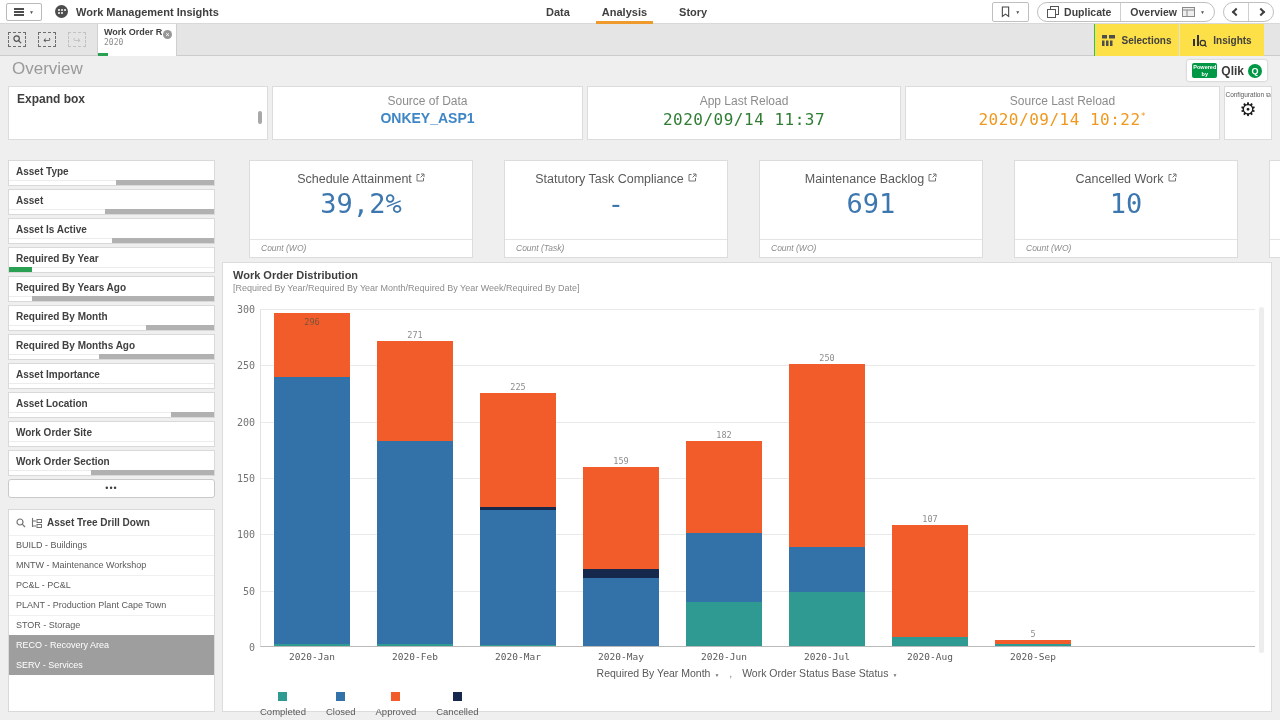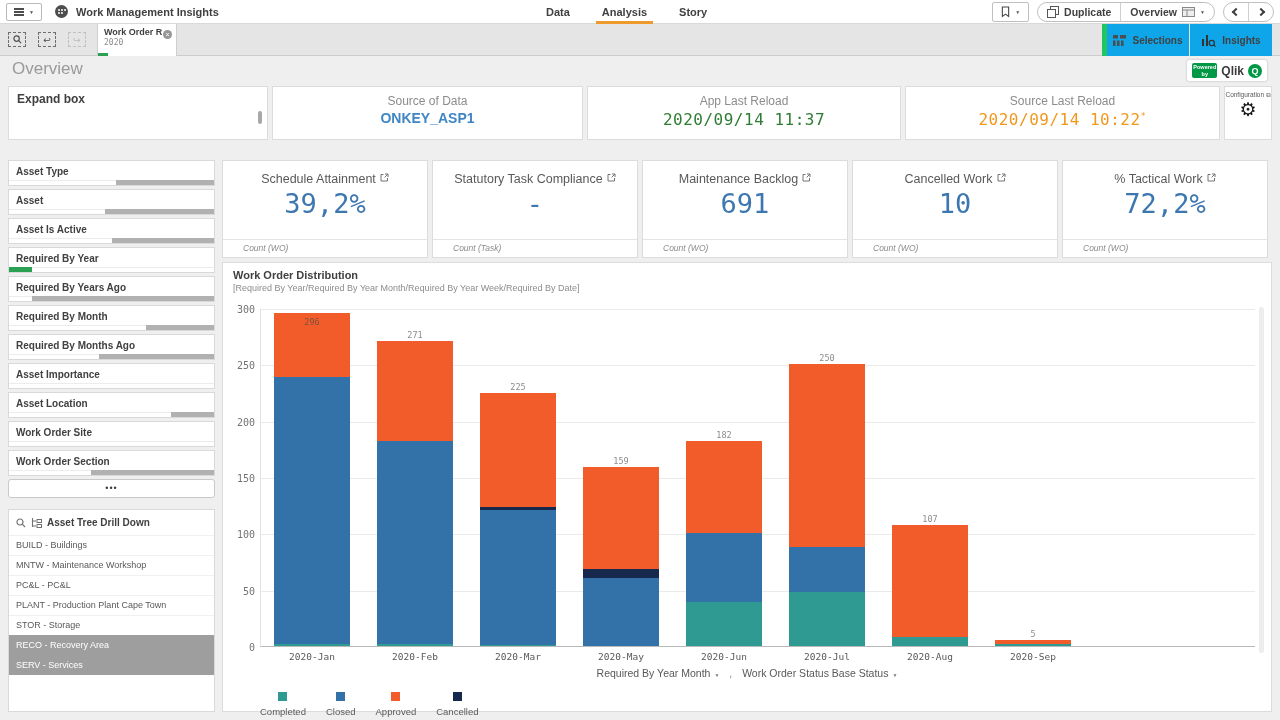--- a/index.html
+++ b/index.html
@@ -37,21 +37,21 @@
   .sel-tool{width:18px;height:15px;border:1px dashed #6e6e6e;display:flex;align-items:center;justify-content:center;
             font-size:9px;color:#4d4d4d;cursor:pointer;background:transparent;}
   .sel-tool.disabled{border-color:#c2c2c2;color:#bdbdbd;cursor:default;}
   #sel-tab{position:absolute;left:97px;top:0;width:80px;height:32px;background:#fff;border-left:1px solid #cfcfcf;
            border-right:1px solid #cfcfcf;padding:3px 14px 0 6px;cursor:pointer;}
   #sel-tab .t{font-size:9px;font-weight:bold;color:#404040;white-space:nowrap;overflow:hidden;}
   #sel-tab .v{font-size:8px;color:#8c8c8c;margin-top:1px;}
   #sel-tab-close{position:absolute;right:4px;top:6px;width:9px;height:9px;border-radius:50%;background:#969696;
                  color:#fff;font-size:7px;line-height:9px;text-align:center;cursor:pointer;}
   #sel-tab-green{position:absolute;left:0;bottom:0;width:10px;height:3px;background:#2aa052;}
-  #selbar-right{position:absolute;right:8px;top:0;height:32px;width:170px;background:#0ea5e9;border-left:5px solid #22c55e;display:flex;}
+  #selbar-right{position:absolute;right:16px;top:0;height:32px;width:170px;background:#fde047;border-left:1px solid #22c55e;display:flex;}
   .selbar-btn{flex:1;display:flex;align-items:center;justify-content:center;gap:6px;font-size:10px;font-weight:bold;
               color:#404040;cursor:pointer;}
   .selbar-btn+.selbar-btn{border-left:1px solid #e2e2e2;}
 
   
   #main{position:absolute;left:0;top:56px;width:1280px;height:664px;background:#efefef;}
   #sheet-title{position:absolute;left:12px;top:3px;font-size:17px;color:#9a9a9a;}
   #powered{position:absolute;right:13px;top:4px;height:21px;background:#fff;border-radius:2px;
            box-shadow:0 0 2px rgba(0,0,0,.3);display:flex;align-items:center;gap:4px;padding:0 5px;}
   #powered .pill{width:25px;height:15px;background:#009845;border-radius:2px;color:#fff;font-size:5.5px;font-weight:bold;
@@ -90,25 +90,25 @@
   #more-btn{height:19px;border:1px solid #c9c9c9;border-radius:3px;background:#fff;text-align:center;
             font-size:9px;letter-spacing:1px;line-height:17px;color:#404040;cursor:pointer;margin-bottom:11px;}
   #listbox{position:relative;height:203px;background:#fff;border:1px solid #d9d9d9;overflow:hidden;}
   #listbox .hdr{height:25px;display:flex;align-items:center;gap:5px;padding:0 7px;font-size:10px;font-weight:bold;color:#404040;}
   .lb-row{height:20px;line-height:19px;padding:0 7px;font-size:9px;color:#595959;border-top:1px solid #f0f0f0;
           white-space:nowrap;overflow:hidden;cursor:pointer;}
   .lb-row.excluded{background:#9e9e9e;color:#fff;border-top-color:#9e9e9e;}
 
   
   #kpi-row{position:absolute;left:222px;top:104px;display:flex;gap:4px;}
-  .kpi{position:relative;width:206px;height:98px;background:#fff;border:1px solid #dcdcdc;text-align:center;cursor:pointer;}
+  .kpi{position:relative;width:224px;height:98px;background:#fff;border:1px solid #dcdcdc;text-align:center;cursor:pointer;margin-left:27px;}
   .kpi .t{margin-top:10px;font-size:12.5px;color:#595959;}
   .kpi .v{margin-top:2px;font-size:27px;color:#3d77af;}
   .kpi .f{position:absolute;left:0;right:0;bottom:0;height:18px;border-top:1px solid #e4e4e4;text-align:left;
-          padding:3px 0 0 20px;font-size:8.5px;font-style:italic;color:#8c8c8c;}
+          padding:3px 0 0 11px;font-size:8.5px;font-style:italic;color:#8c8c8c;}
   .extlink{display:inline-block;vertical-align:1px;margin-left:4px;}
 
   
   #chart-card{position:absolute;left:222px;top:206px;width:1050px;height:450px;background:#fff;border:1px solid #dcdcdc;}
   #chart-title{position:absolute;left:10px;top:6px;font-size:11px;font-weight:bold;color:#404040;}
   #chart-sub{position:absolute;left:10px;top:20px;font-size:9px;color:#8c8c8c;}
   #ylabels{position:absolute;left:0;top:46px;width:32px;height:338px;}
   .ylab{position:absolute;right:0;font-size:10px;color:#737373;}
   #plot{position:absolute;left:37px;top:46px;width:995px;height:338px;border-left:1px solid #e3e3e3;border-bottom:1px solid #b9b9b9;}
   .gridline{position:absolute;left:0;right:0;height:1px;background:#eaeaea;}

